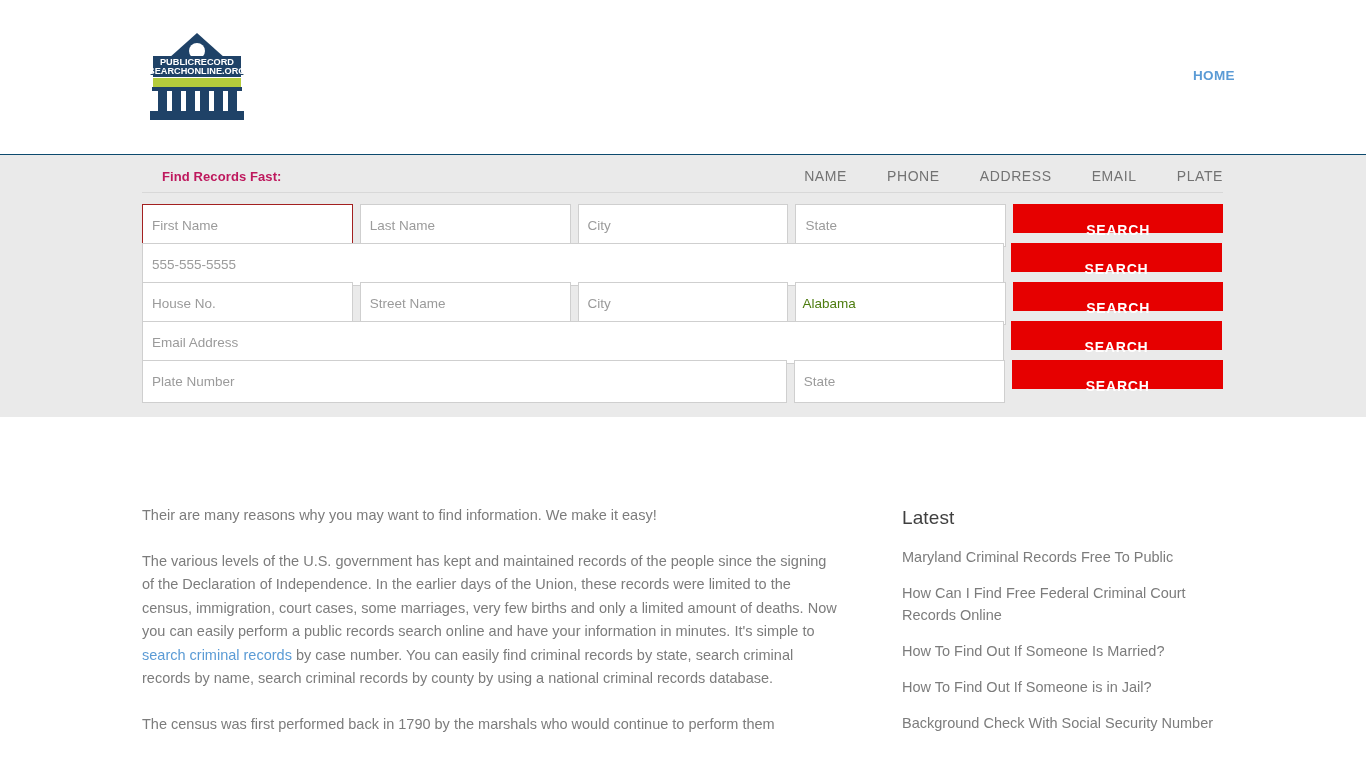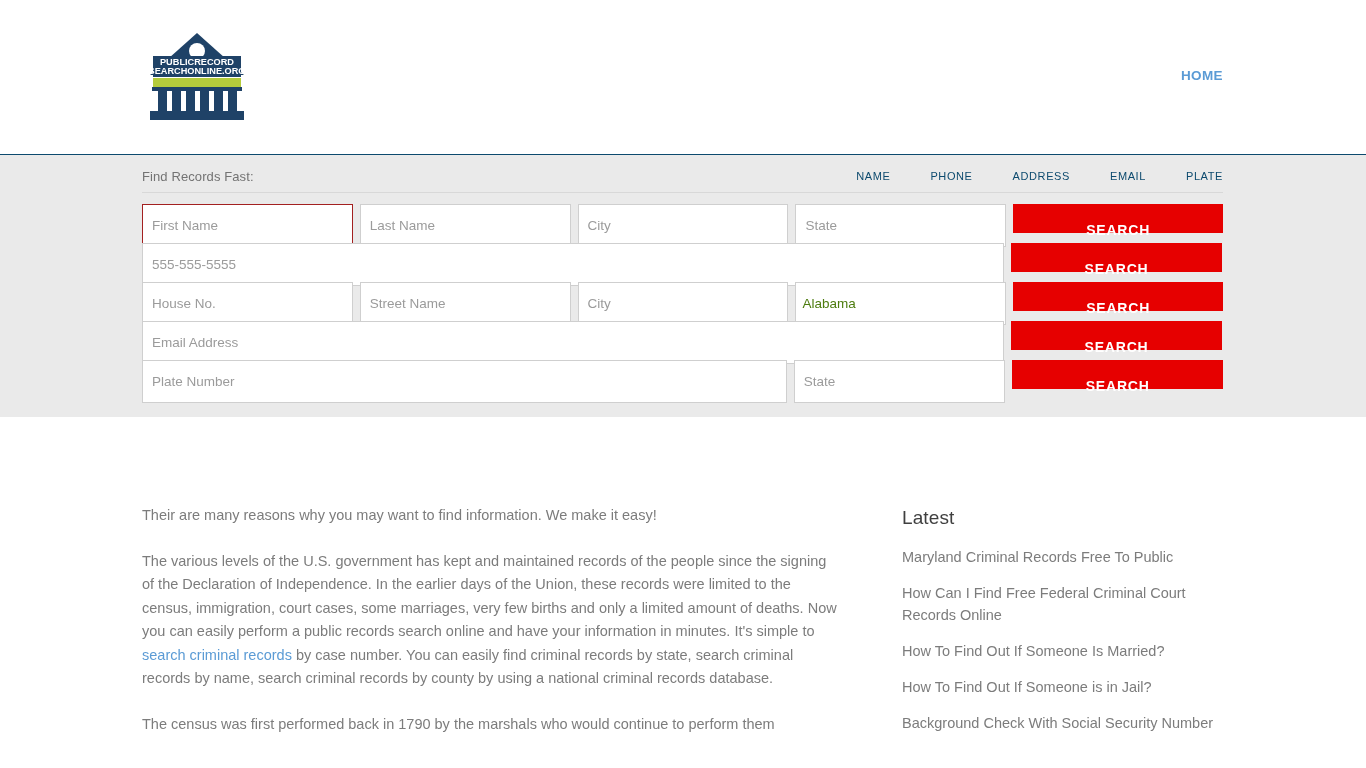--- a/index.html
+++ b/index.html
@@ -27,21 +27,21 @@
     left: 147px;
     top: 31px;
     width: 100px;
     height: 93px;
     display: block;
   }
   .logo-svg { display: block; width: 100px; height: 93px; }
 
   .main-nav {
     position: absolute;
-    right: 143px;
+    right: 131px;
     top: 68px;
     display: flex;
     gap: 26px;
     align-items: center;
   }
   .nav-link {
     font-size: 13.5px;
     font-weight: 700;
     letter-spacing: 0.4px;
     color: #5b9bd5;
@@ -66,32 +66,33 @@
   .panel-head {
     display: flex;
     align-items: center;
     height: 38px;
     padding-top: 17px;
     border-bottom: 1px solid #d8d8d8;
     padding-bottom: 12px;
   }
   .panel-title {
     font-size: 13px;
-    font-weight: 400;
-    color: #737373;
+    font-weight: 700;
+    color: #be185d;
     letter-spacing: 0.1px;
+    margin-left: 20px;
   }
   .tab-list {
     display: flex;
     margin-left: auto;
     gap: 0;
   }
   .tab-item {
-    font-size: 11px;
-    color: #0c4a6e;
+    font-size: 14px;
+    color: #737373;
     letter-spacing: 0.6px;
     padding: 0 20px;
     cursor: pointer;
     white-space: nowrap;
   }
   .tab-item:last-child { padding-right: 0; }
 
   .form-rows { margin-top: 11px; }
   .form-row {
     display: flex;

